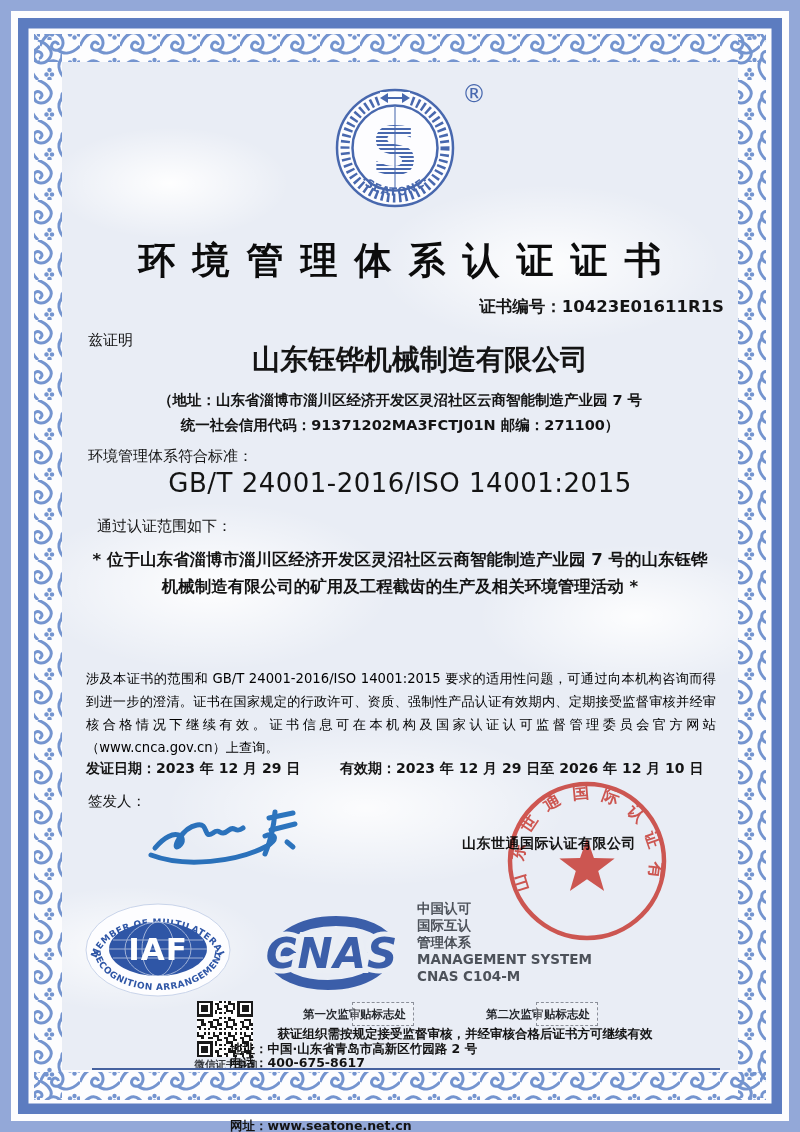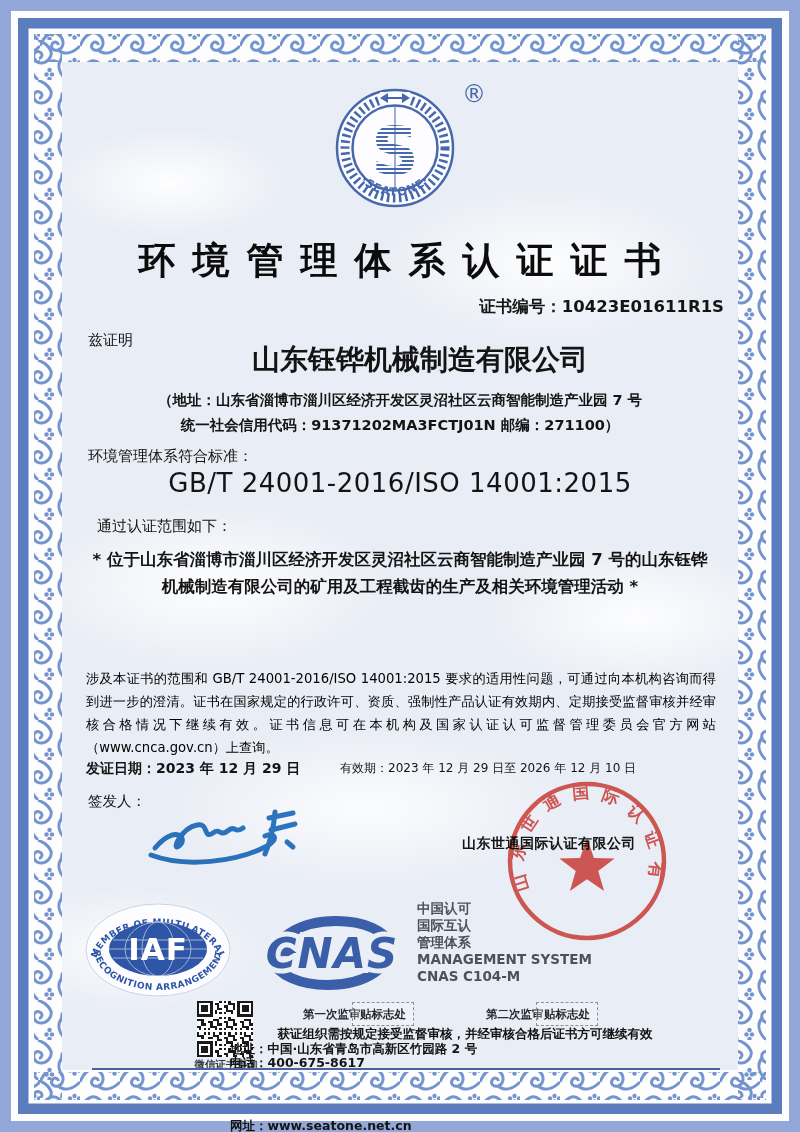--- a/index.html
+++ b/index.html
@@ -32,21 +32,21 @@
   .company{top:341px;left:12px;width:100%;text-align:center;font-size:28px;font-weight:bold;padding-left:8px;}
   .addr{left:0;width:100%;text-align:center;font-size:14.5px;font-weight:bold;}
   .addr1{top:391px;} .addr2{top:416px;}
   .std-label{top:447px;left:88px;font-size:15px;}
   .std-value{top:468px;left:0;width:100%;text-align:center;font-size:26px;font-weight:400;letter-spacing:.5px;}
   .scope-label{top:517px;left:88px;font-size:15px;margin-left:9px;}
   .scope{left:0;width:100%;text-align:center;font-size:16.5px;font-weight:bold;}
   .scope1{top:549px;} .scope2{top:576px;}
   .disclaimer{top:668px;left:86px;width:630px;font-size:13.2px;line-height:1.74;text-align:justify;color:#000000;}
   .issue{top:760px;left:86px;font-size:14px;font-weight:600;}
-  .validity{top:760px;left:340px;font-size:12px;font-weight:400;}
+  .validity{top:760px;left:340px;font-size:14px;font-weight:700;}
   .signer{top:792px;left:88px;font-size:14.5px;}
   .signature-svg{top:798px;left:145px;mix-blend-mode:multiply;}
   .certifier{top:835px;left:462px;font-size:14px;font-weight:bold;letter-spacing:.5px;}
   .stamp-svg{top:776px;left:502px;mix-blend-mode:multiply;opacity:.9;}
   .iaf-svg{top:903px;left:84px;}
   .cnas-svg{top:911px;left:260px;}
   .accred{top:900px;left:417px;font-size:13.5px;line-height:17px;font-weight:bold;color:#4d525a;}
   .qr-svg{top:1001px;left:197px;}
   .qr-caption{top:1058px;left:184px;width:84px;text-align:center;font-size:10.5px;font-weight:bold;color:#33373d;}
   .audit-label{font-size:11.5px;font-weight:bold;color:#26292e;}

